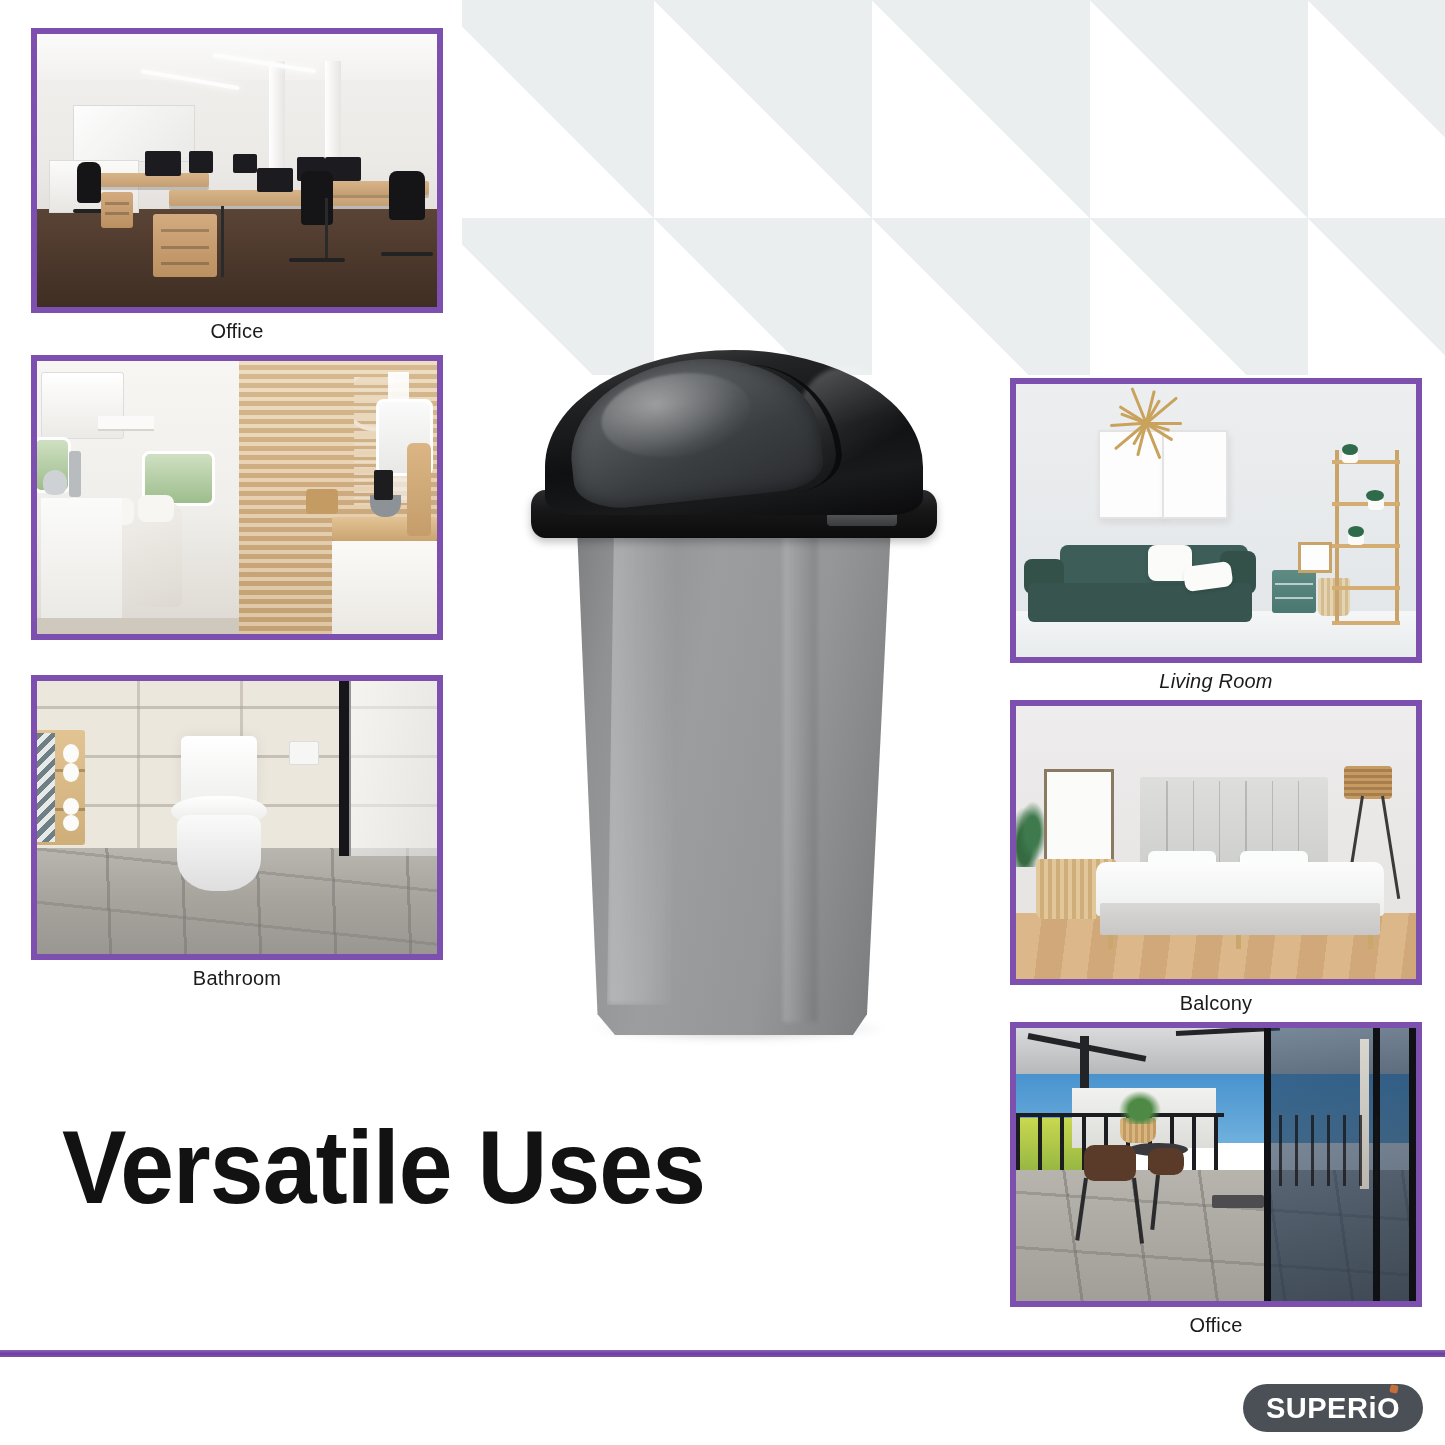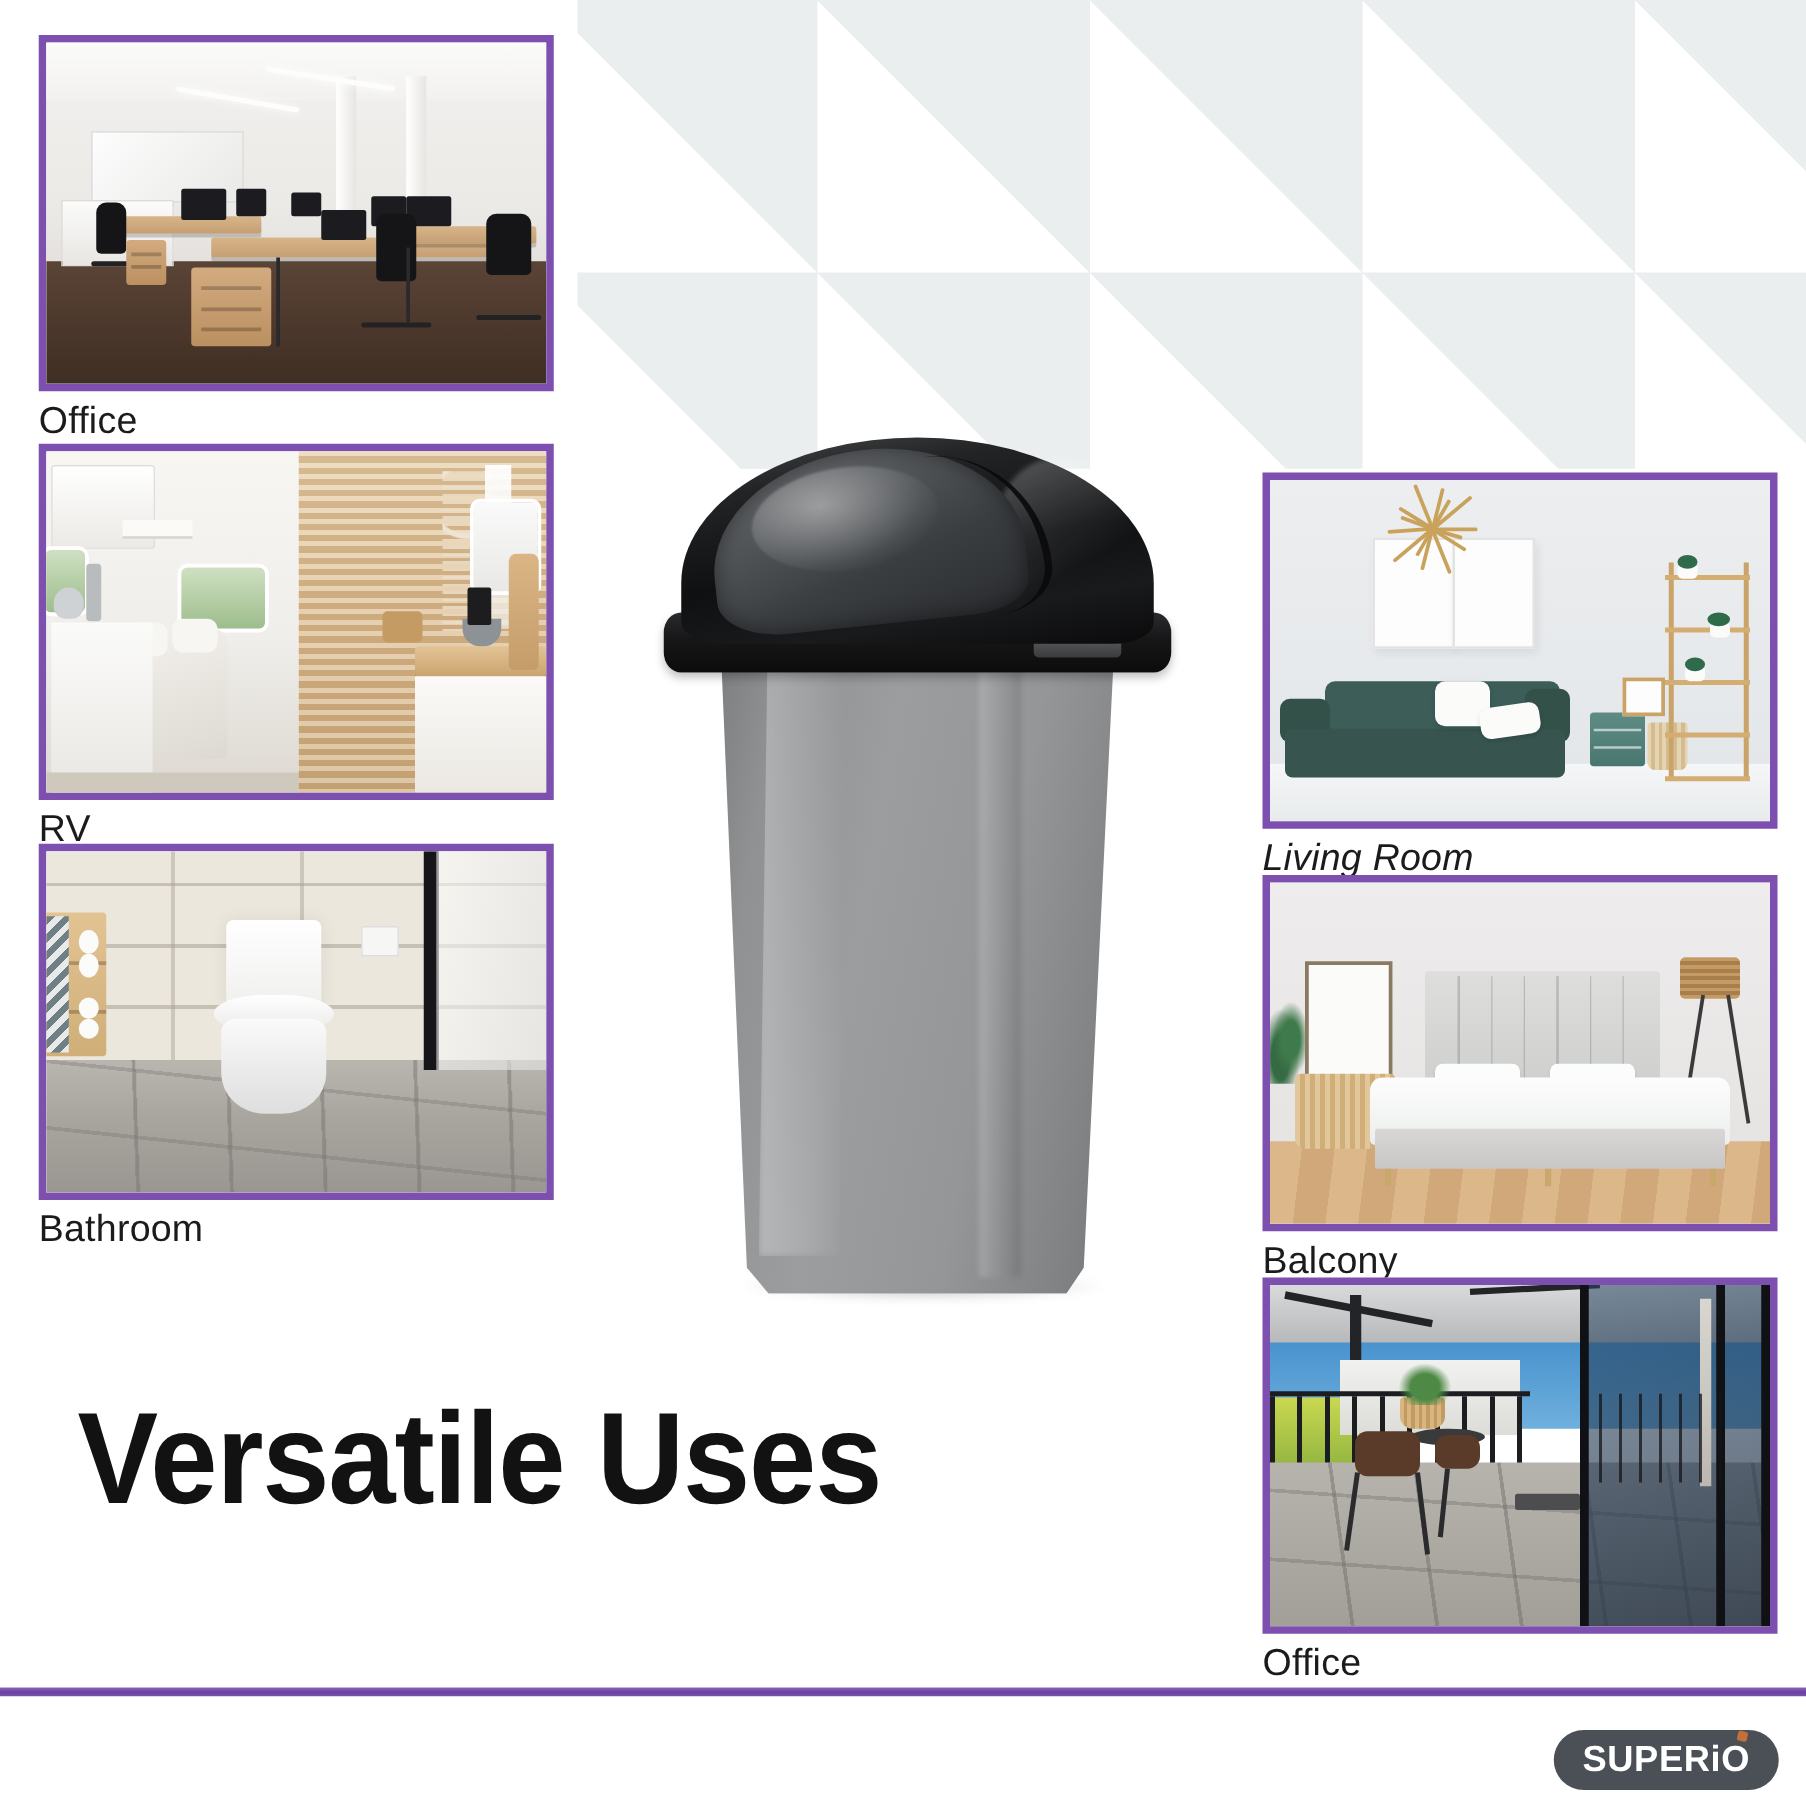--- a/index.html
+++ b/index.html
@@ -36,22 +36,23 @@
   .frame{
     position:absolute;left:0;top:0;
     border:6px solid #7d4fae;
     box-sizing:border-box;
     background:#fff;
     overflow:hidden;
   }
   .frame .inner{position:absolute;inset:0;overflow:hidden;}
   .caption{
     position:absolute;left:0;width:100%;
+    text-align:center;
     color:#1b1b1b;
-    font-size:30px;
+    font-size:20px;
     letter-spacing:.2px;
     font-family:"Liberation Sans", sans-serif;
   }
 
   
   .scene{position:absolute;inset:0;}
 
   
   .of-wall{position:absolute;left:0;top:0;width:100%;height:67%;
     background:linear-gradient(180deg,#f3f1ef 0%,#eceae7 70%,#e3e0dc 100%);}
@@ -408,21 +409,20 @@
             <div class="rv-counter"></div>
             <div class="rv-cabw"></div>
             <div class="rv-board"></div>
             <div class="rv-bowl" style="right:18%;top:49%;width:16%;height:8%;"></div>
             <div style="position:absolute;right:22%;top:40%;width:10%;height:11%;background:#1d1d1f;border-radius:2px;"></div>
             <div style="position:absolute;left:34%;top:47%;width:16%;height:9%;background:#c49c63;border-radius:4px;"></div>
           </div>
         </div>
       </div>
     </div>
-    <div class="caption" style="top:292px;">RV</div>
   </div>
 
   <div class="card" style="left:31px;top:675px;width:412px;height:320px;">
     <div class="frame" style="width:412px;height:285px;">
       <div class="inner">
         <div class="scene">
           <div class="ba-wall">
               <div class="ba-tile"></div>
             </div>
           <div class="ba-floor">

